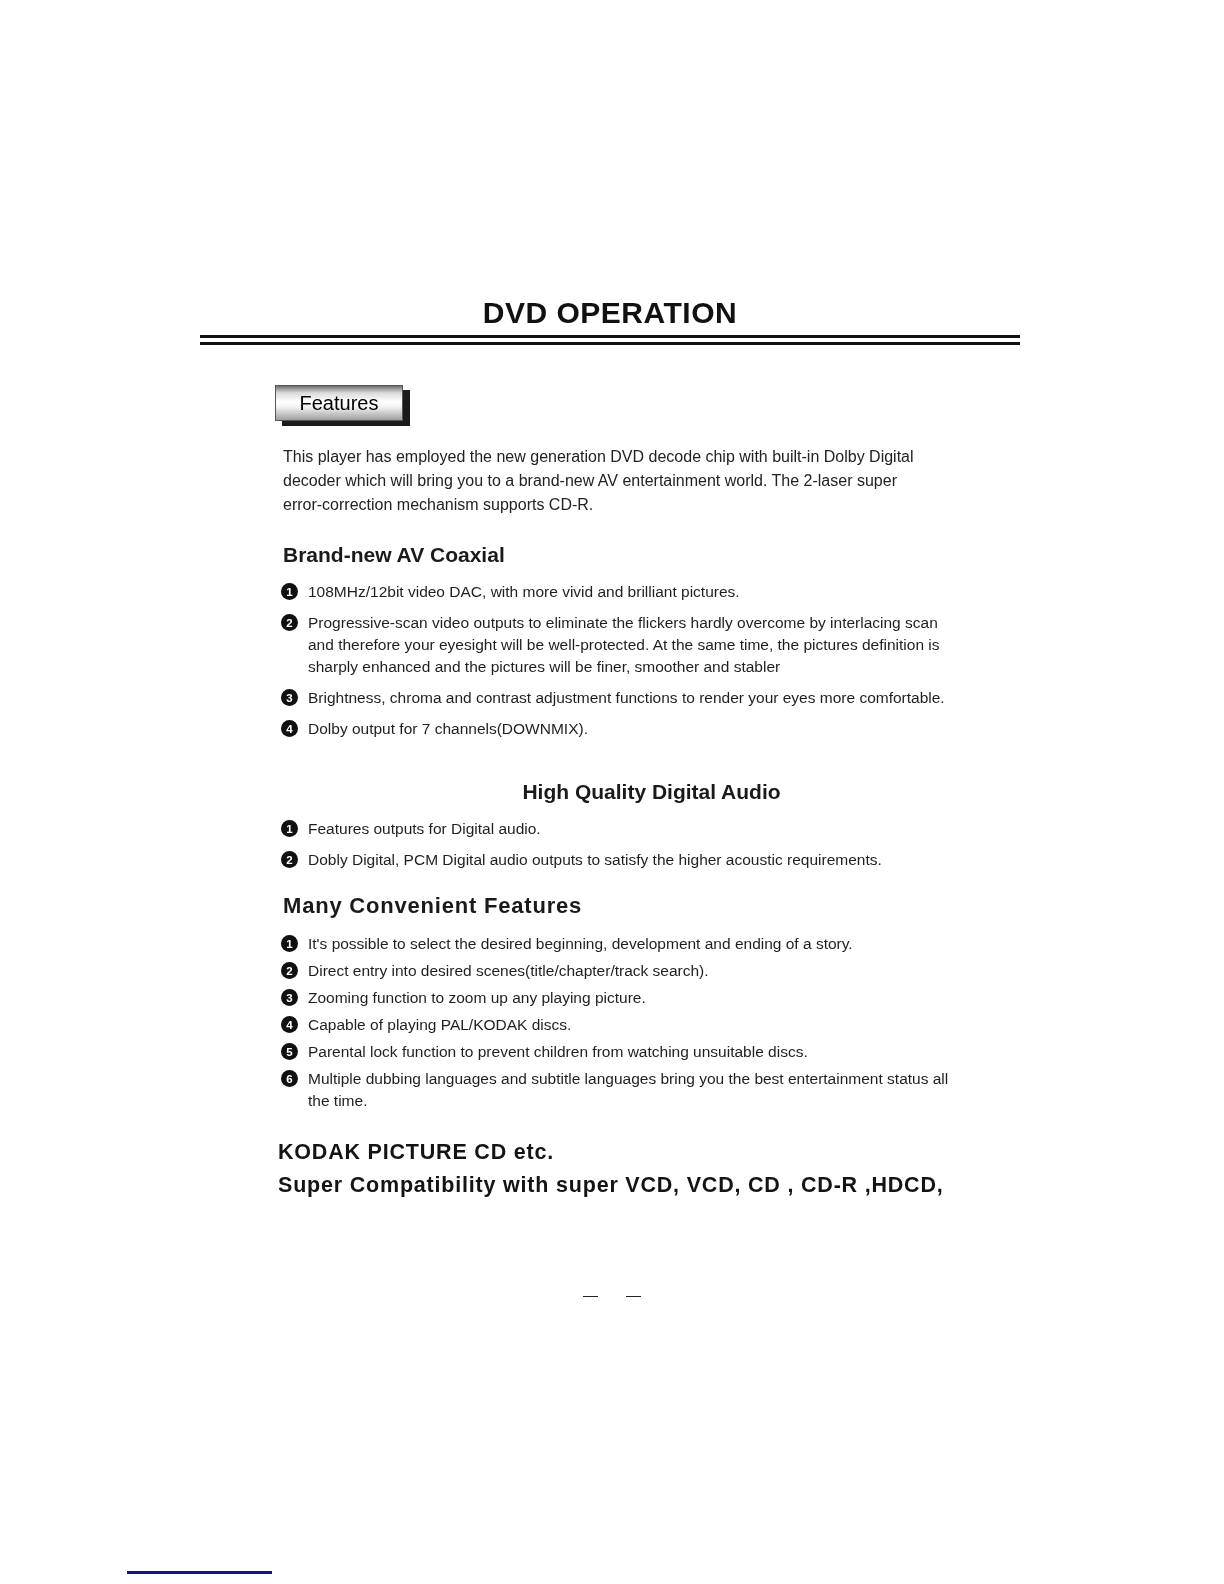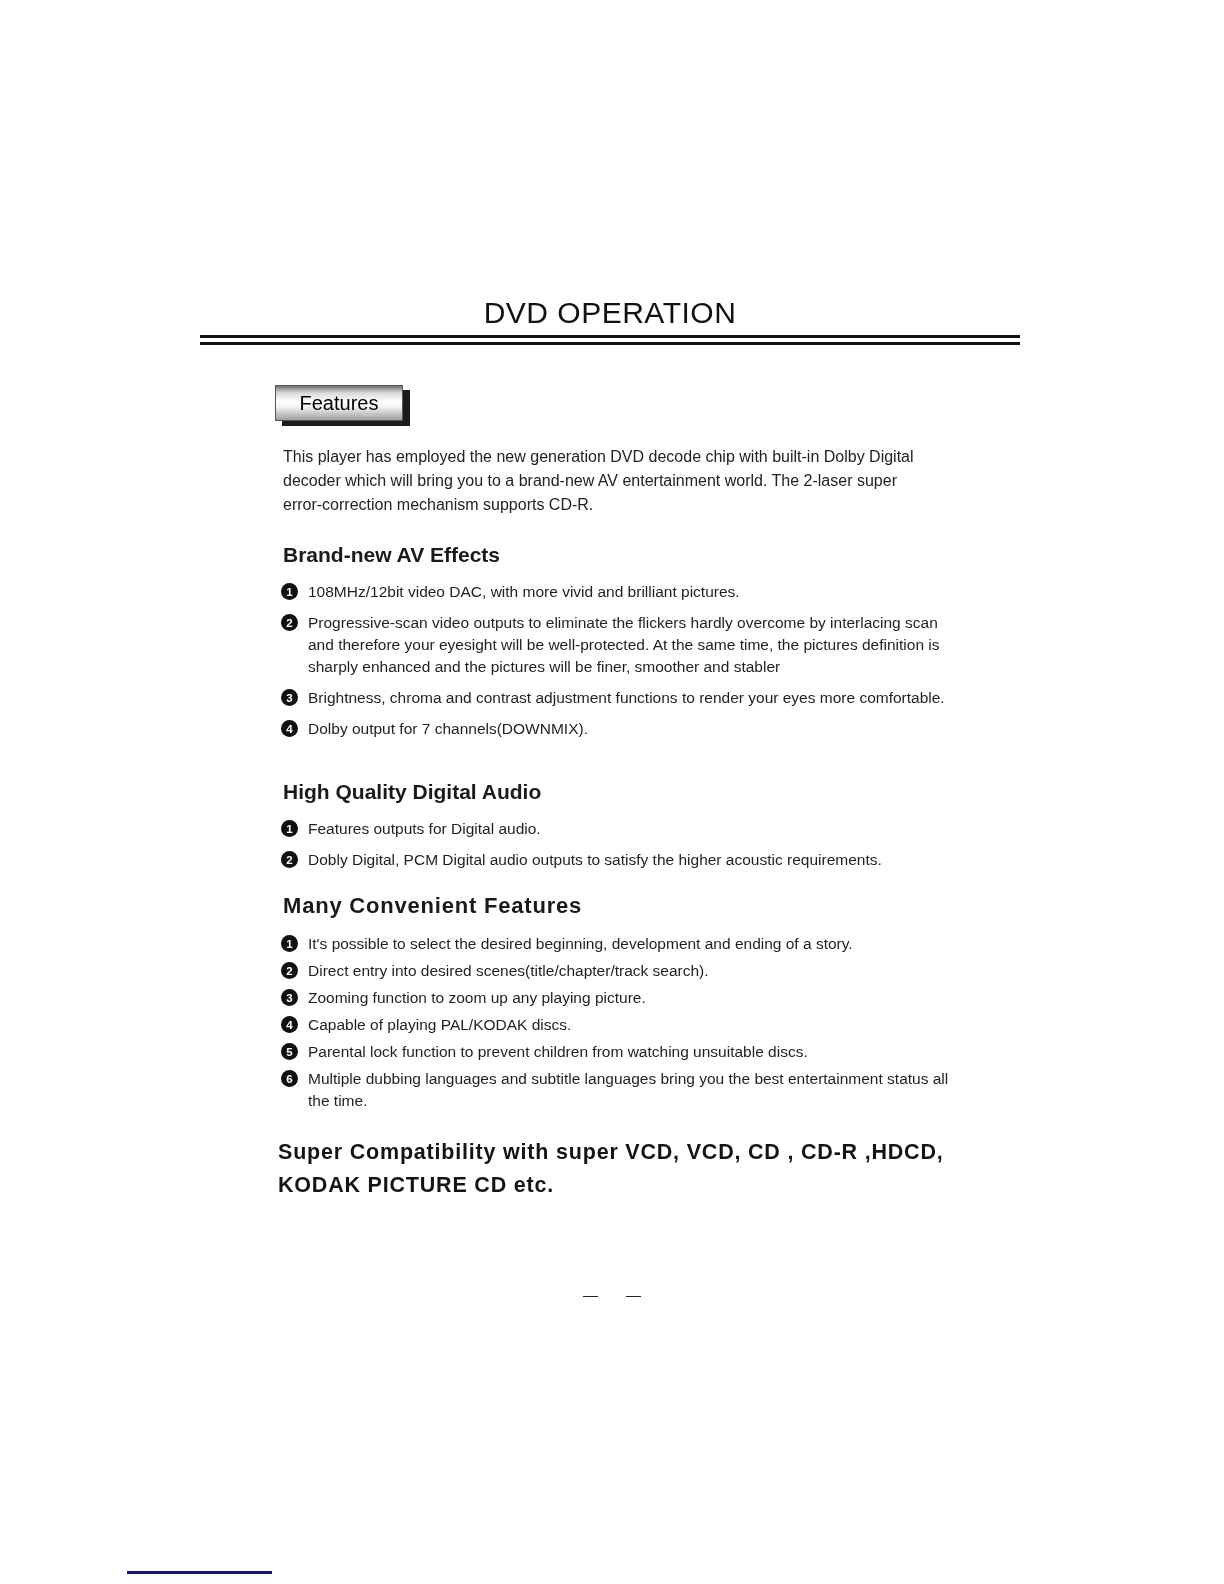--- a/index.html
+++ b/index.html
@@ -18,21 +18,21 @@
     left: 200px;
     top: 0;
     width: 820px;
   }
   .doc-title {
     margin: 0;
     padding-top: 296px;
     text-align: center;
     font-size: 30px;
     line-height: 34px;
-    font-weight: normal;
+    font-weight: bold;
     letter-spacing: 0.5px;
     color: #111;
   }
   .double-rule {
     margin-top: 5px;
     height: 4px;
     border-top: 3px solid #111;
     border-bottom: 3px solid #111;
   }
   .features-btn {
@@ -55,21 +55,21 @@
     font-size: 16px;
     line-height: 24px;
     color: #222;
   }
   .section-heading {
     margin: 26px 0 14px 83px;
     font-size: 21px;
     font-weight: bold;
     color: #1a1a1a;
   }
-  .section-heading.spaced { margin-top: 40px; }
+  .section-heading.spaced { margin-top: 40px; text-align: center; }
   .section-heading.heavy {
     font-size: 22px;
     letter-spacing: 0.8px;
     margin-top: 22px;
   }
   .feature-list {
     margin-left: 81px;
     width: 675px;
   }
   .feature-item {
@@ -132,21 +132,21 @@
 
     <h1 class="doc-title">DVD OPERATION</h1>
     <div class="double-rule"></div>
 
     <div class="features-btn">
       <span>Features</span>
     </div>
 
     <p class="intro">This player has employed the new generation DVD decode chip with built-in Dolby Digital decoder which will bring you to a brand-new AV entertainment world. The 2-laser super error-correction mechanism supports CD-R.</p>
 
-    <h2 class="section-heading">Brand-new AV Effects</h2>
+    <h2 class="section-heading">Brand-new AV Coaxial</h2>
     <div class="feature-list">
       <div class="feature-item">
         <span class="bullet-num">1</span>
         <span>108MHz/12bit video DAC, with more vivid and brilliant pictures.</span>
       </div>
       <div class="feature-item">
         <span class="bullet-num">2</span>
         <span>Progressive-scan video outputs to eliminate the flickers hardly overcome by interlacing scan and therefore your eyesight will be well-protected. At the same time, the pictures definition is sharply enhanced and the pictures will be finer, smoother and stabler</span>
       </div>
       <div class="feature-item">
@@ -193,22 +193,22 @@
         <span class="bullet-num">5</span>
         <span>Parental lock function to prevent children from watching unsuitable discs.</span>
       </div>
       <div class="feature-item">
         <span class="bullet-num">6</span>
         <span>Multiple dubbing languages and subtitle languages bring you the best entertainment status all the time.</span>
       </div>
     </div>
 
     <div class="compat-heading">
+      <div>KODAK PICTURE CD etc.</div>
       <div>Super Compatibility with super VCD, VCD, CD , CD-R ,HDCD,</div>
-      <div>KODAK PICTURE CD etc.</div>
     </div>
 
   </div>
 
   <div class="page-footer">
     <span>—</span>
     <span>—</span>
   </div>
 
   <div class="footer-rule"></div>

